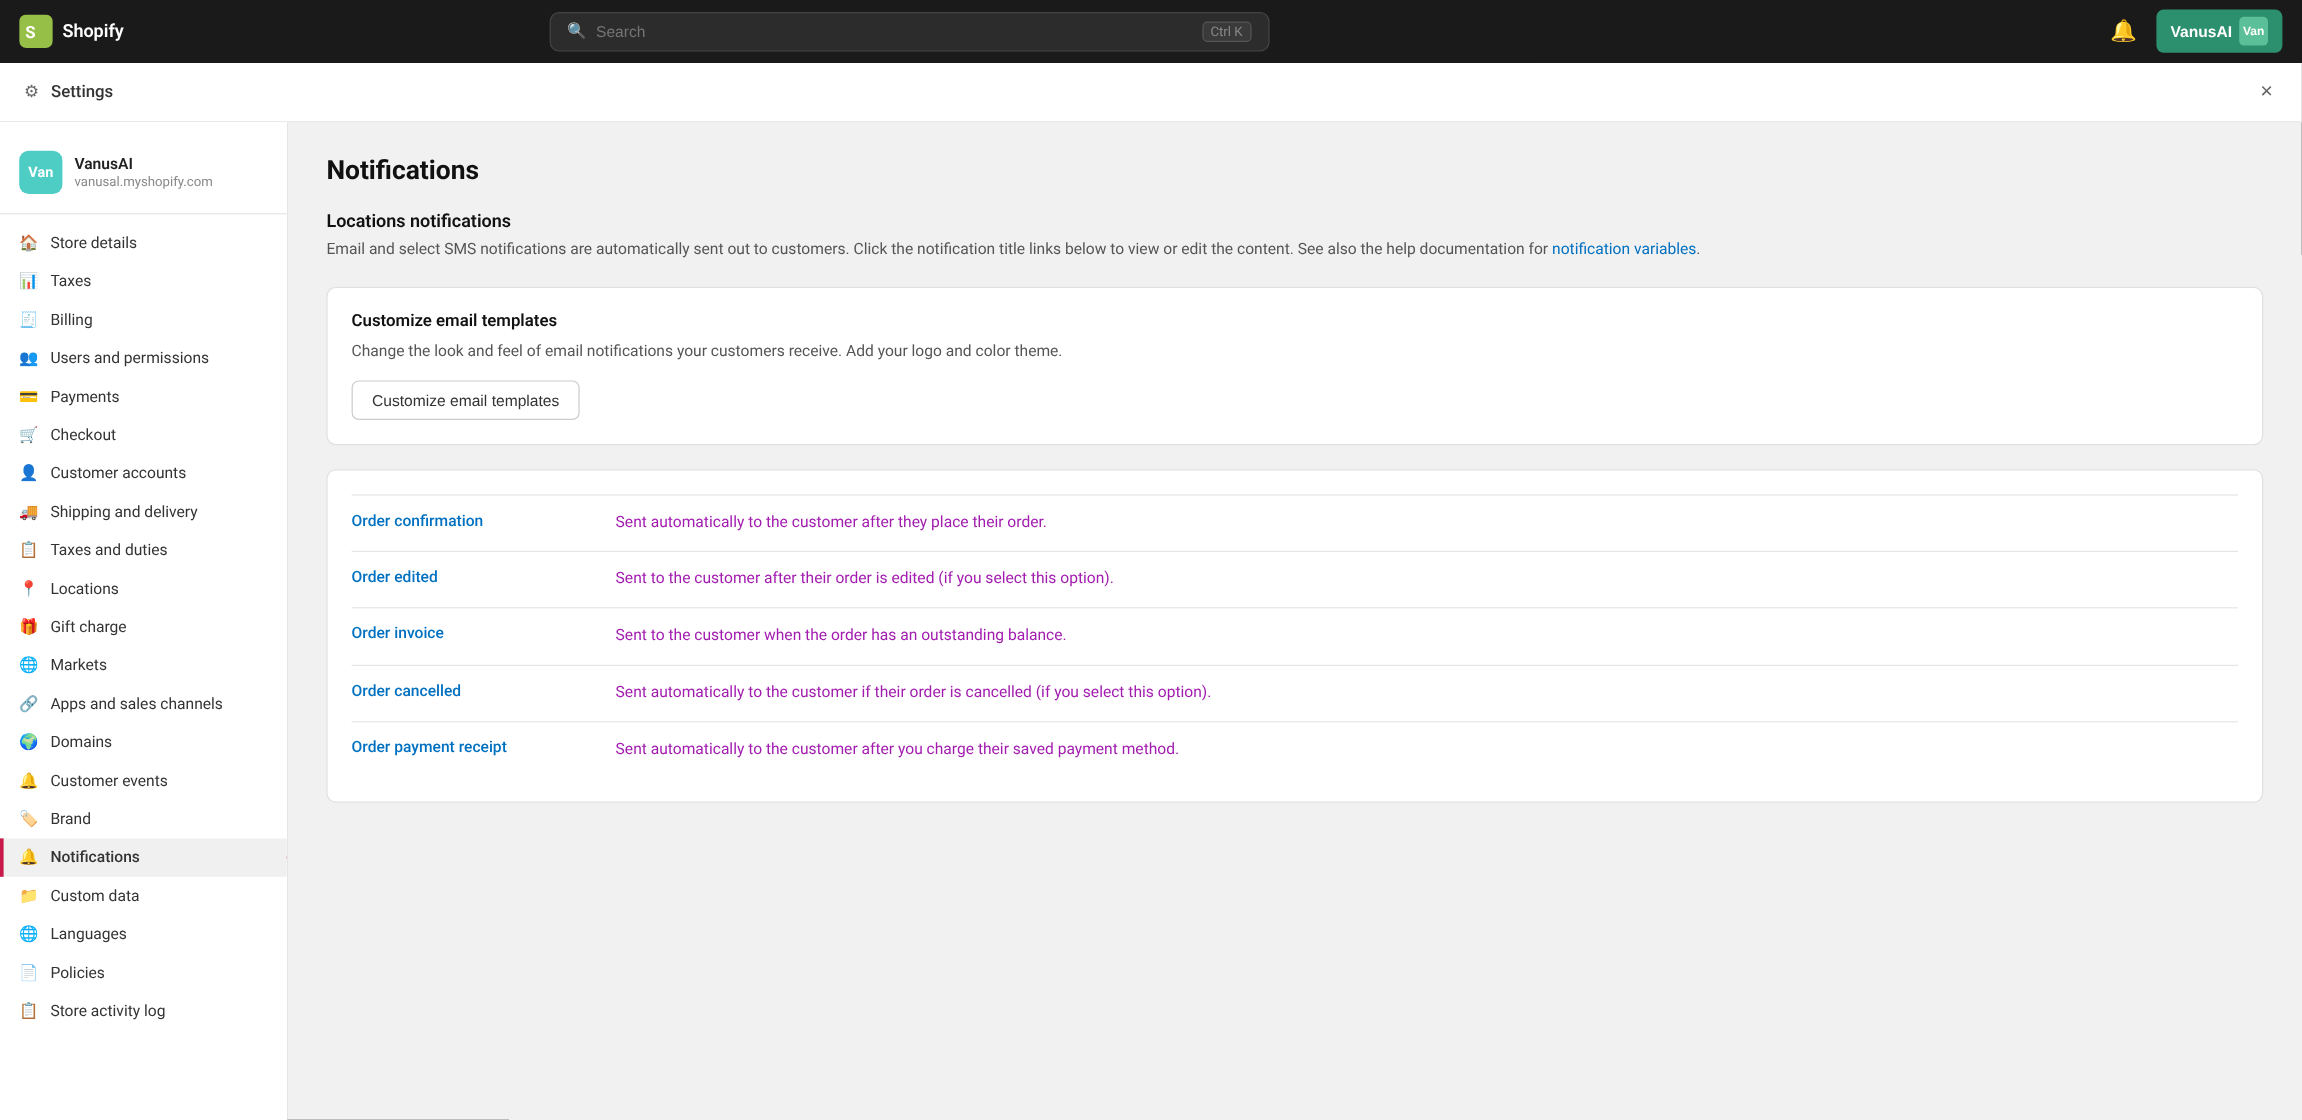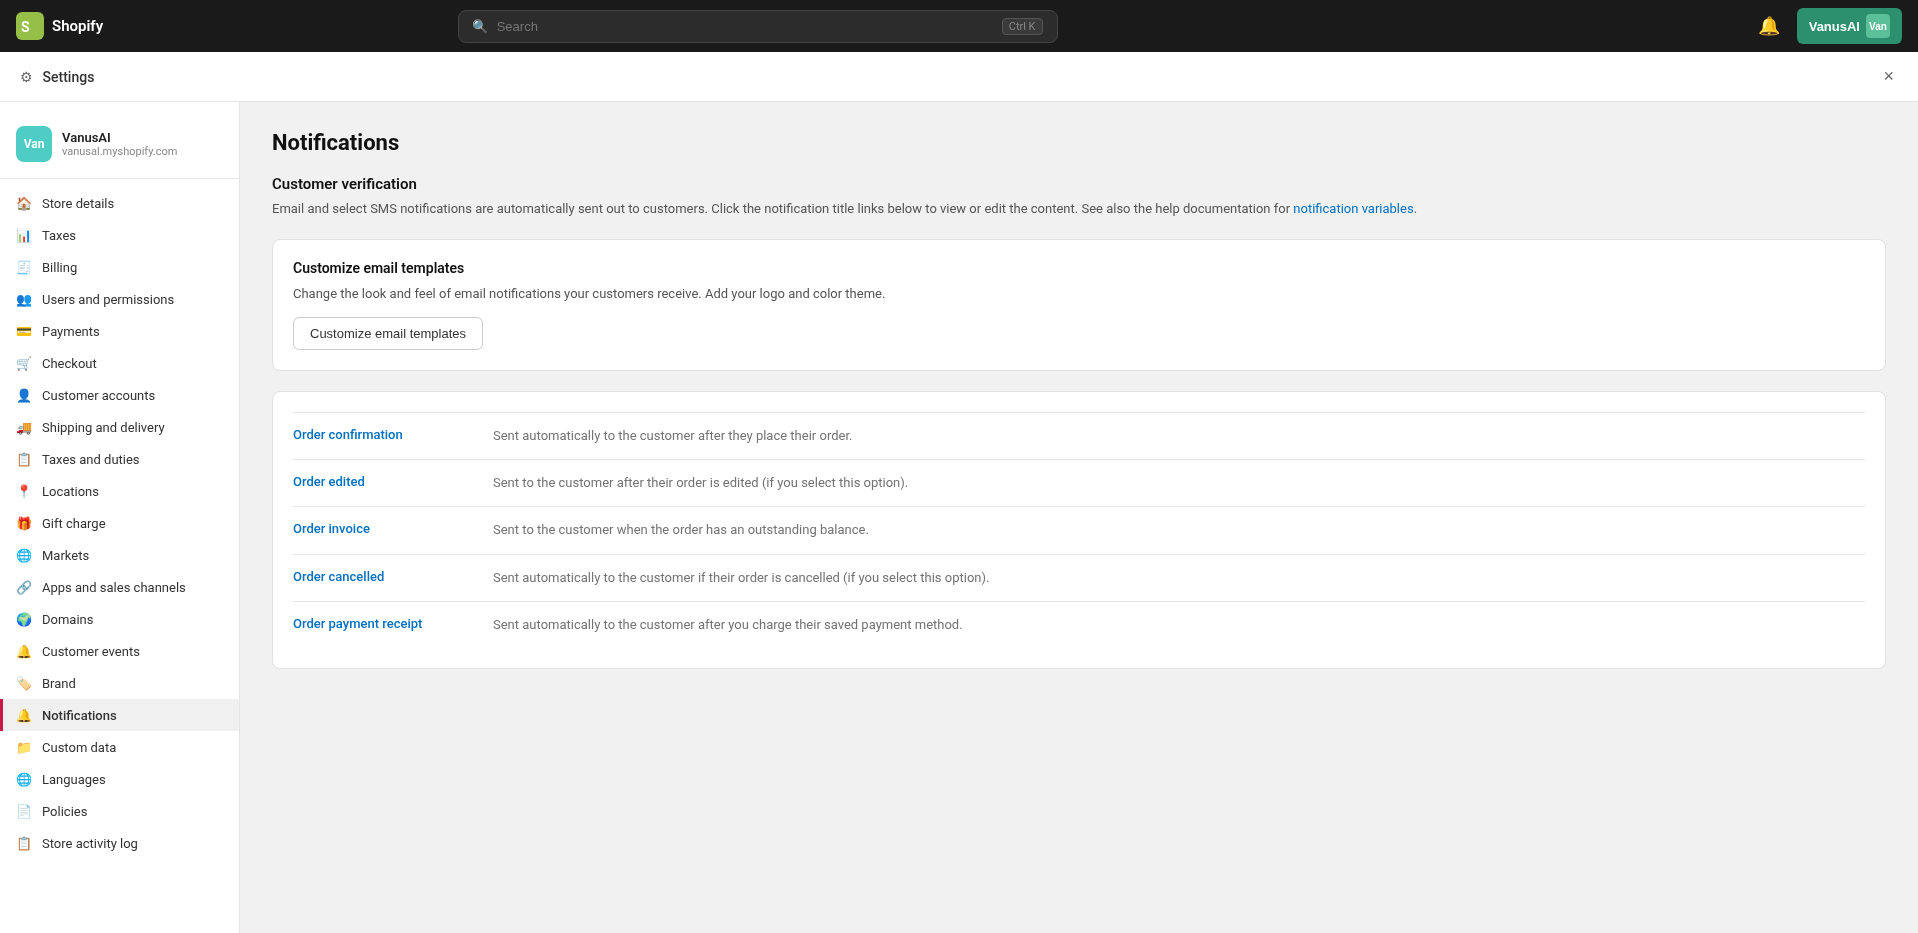--- a/index.html
+++ b/index.html
@@ -305,32 +305,33 @@
       font-size: 15px;
       font-weight: 600;
       color: #111;
       margin-bottom: 12px;
     }
     .order-row {
       display: flex;
       align-items: flex-start;
       padding: 14px 0;
       border-top: 1px solid #e5e5e5;
+      gap: 20px;
     }
     .order-link {
       color: #0070c0;
       text-decoration: none;
       font-size: 13px;
       font-weight: 500;
       min-width: 200px;
       flex-shrink: 0;
     }
     .order-desc {
       font-size: 13px;
-      color: #737373;
+      color: #a21caf;
       line-height: 1.4;
     }
 
     
     .sidebar::-webkit-scrollbar,
     .main-content::-webkit-scrollbar {
       width: 6px;
     }
     .sidebar::-webkit-scrollbar-thumb,
     .main-content::-webkit-scrollbar-thumb {
@@ -489,21 +490,21 @@
       <div class="nav-item">
         <span class="nav-icon">📋</span>
         <span>Store activity log</span>
       </div>
     </aside>
 
     <main class="main-content">
       <h1 class="page-title">Notifications</h1>
 
       <div style="margin-bottom:20px;">
-        <div class="customer-notifs-heading">Customer verification</div>
+        <div class="customer-notifs-heading">Locations notifications</div>
         <p class="section-desc">
           <span>Email and select SMS notifications are automatically sent out to customers. Click the notification title links below to view or edit the content. See also the help documentation for</span>
           <a href="#">notification variables</a><span>.</span>
         </p>
       </div>
 
       <div class="section-card">
         <div class="section-title">Customize email templates</div>
         <p class="section-desc">Change the look and feel of email notifications your customers receive. Add your logo and color theme.</p>
         <button class="customize-btn">Customize email templates</button>

